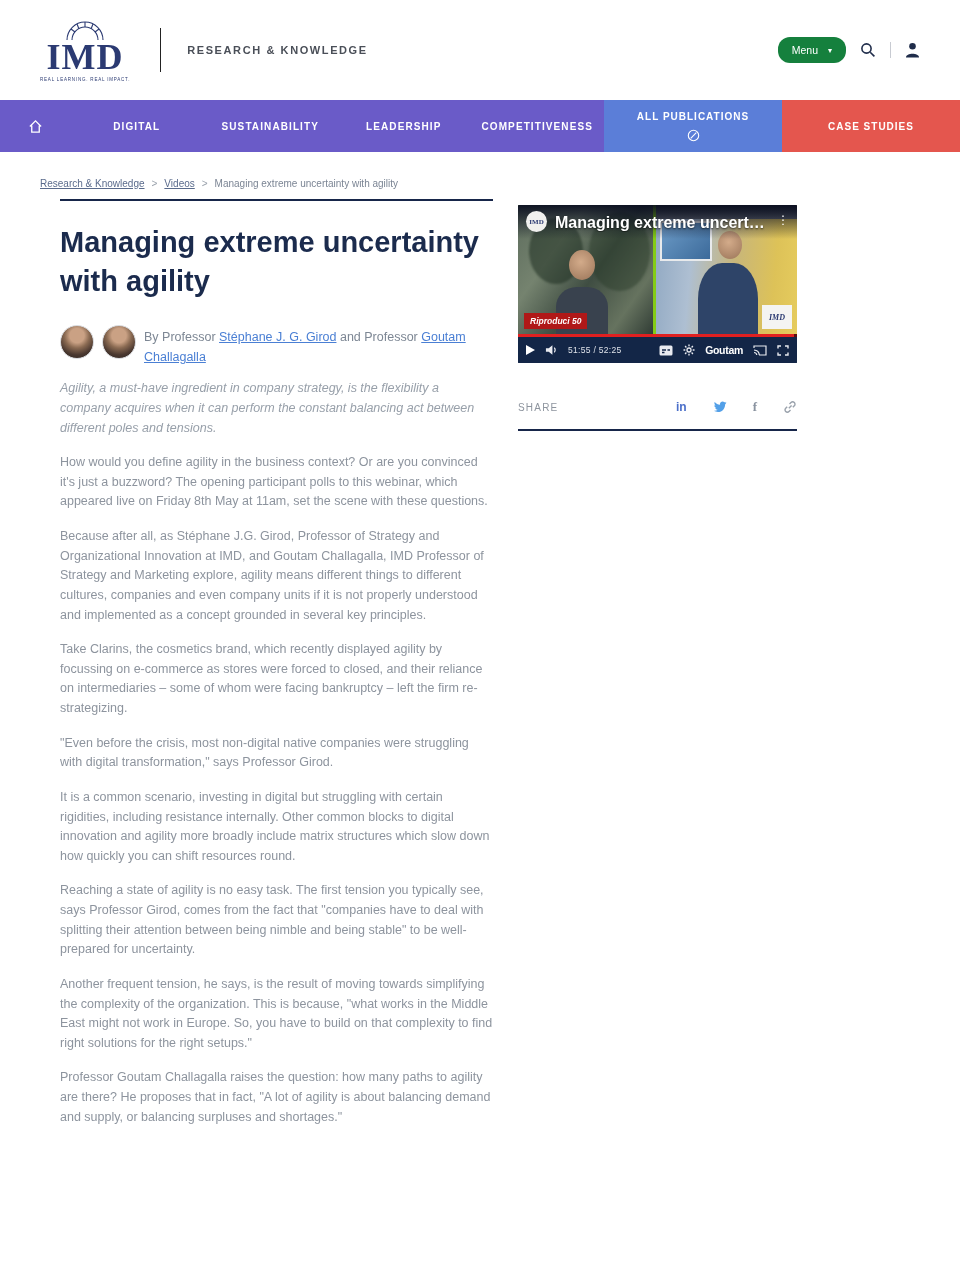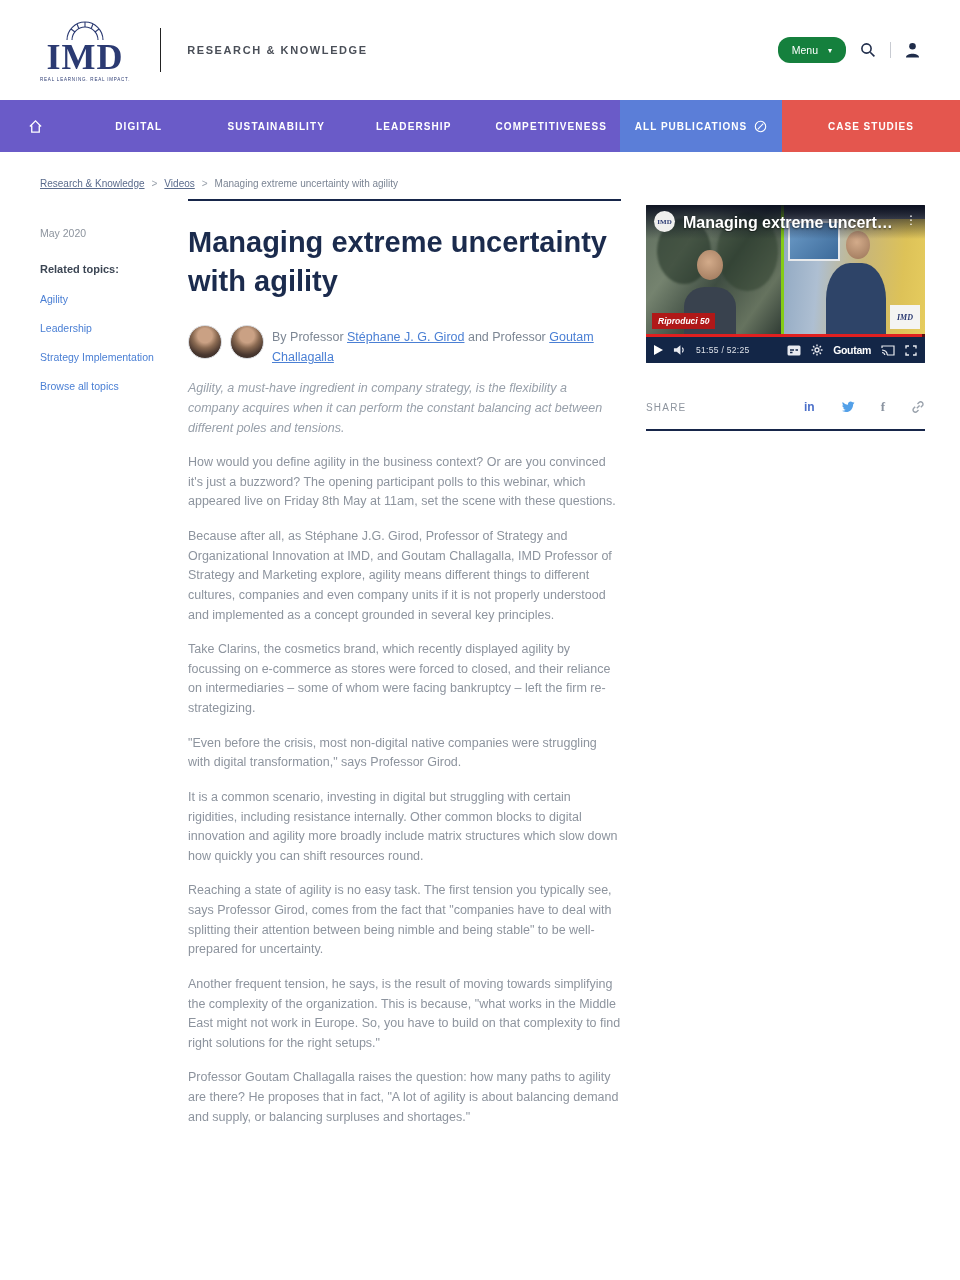--- a/index.html
+++ b/index.html
@@ -16,21 +16,21 @@
   .header-right { margin-left:auto; display:flex; align-items:center; gap:14px; }
   .menu-btn { background:#15803d; color:#fff; font-size:10.5px; border:none; padding:7px 14px; border-radius:12px; display:flex; align-items:center; gap:10px; cursor:pointer; }
   .menu-caret { font-size:8px; }
   .hdr-icon { color:#1f2c4a; display:flex; align-items:center; cursor:pointer; }
   .hdr-sep { width:1px; height:16px; background:#c8cbd2; }
 
   
   .nav { height:52px; display:flex; align-items:stretch; background:#6a5bc8; }
   .nav-home { width:70px; display:flex; align-items:center; justify-content:center; color:#fff; cursor:pointer; }
   .nav-item { flex:1; display:flex; align-items:center; justify-content:center; color:#fff; font-size:10px; font-weight:bold; letter-spacing:1.1px; cursor:pointer; }
-  .nav-allpubs { width:162px; background:#5b7ed8; display:flex; align-items:center; justify-content:center; gap:7px; color:#fff; font-size:10px; font-weight:bold; letter-spacing:1px; cursor:pointer; }
+  .nav-allpubs { width:178px; background:#5b7ed8; display:flex; align-items:center; justify-content:center; gap:7px; color:#fff; font-size:10px; font-weight:bold; letter-spacing:1px; cursor:pointer;flex-direction:column; }
   .nav-cases { width:178px; background:#e4564e; display:flex; align-items:center; justify-content:center; color:#fff; font-size:10px; font-weight:bold; letter-spacing:1px; cursor:pointer; }
 
   
   .breadcrumb { padding:26px 40px 10px 40px; font-size:10px; color:#7b8594; display:flex; gap:7px; align-items:center; }
   .crumb-link { color:#5a6b8c; text-decoration:underline; cursor:pointer; }
   .crumb-sep { color:#9aa2ac; }
 
   
   .content { display:flex; padding:0 40px; align-items:flex-start; }
   .rail { width:128px; flex:none; padding-top:28px; }
@@ -153,28 +153,20 @@
 <div class="breadcrumb">
   <span class="crumb-link">Research &amp; Knowledge</span>
   <span class="crumb-sep">&gt;</span>
   <span class="crumb-link">Videos</span>
   <span class="crumb-sep">&gt;</span>
   <span>Managing extreme uncertainty with agility</span>
 </div>
 
 <div class="content">
 
-  <div class="rail">
-    <div class="rail-date">May 2020</div>
-    <div class="rail-heading">Related topics:</div>
-    <a class="rail-link">Agility</a>
-    <a class="rail-link">Leadership</a>
-    <a class="rail-link">Strategy Implementation</a>
-    <a class="rail-link">Browse all topics</a>
-  </div>
 
   <div class="main">
     <h1 class="article-title">Managing extreme uncertainty with agility</h1>
 
     <div class="byline">
       <div class="avatar"></div>
       <div class="avatar"></div>
       <div class="byline-text">
         <span>By Professor </span><span class="author-link">Stéphane J. G. Girod</span><span> and Professor </span><span class="author-link">Goutam Challagalla</span>
       </div>

